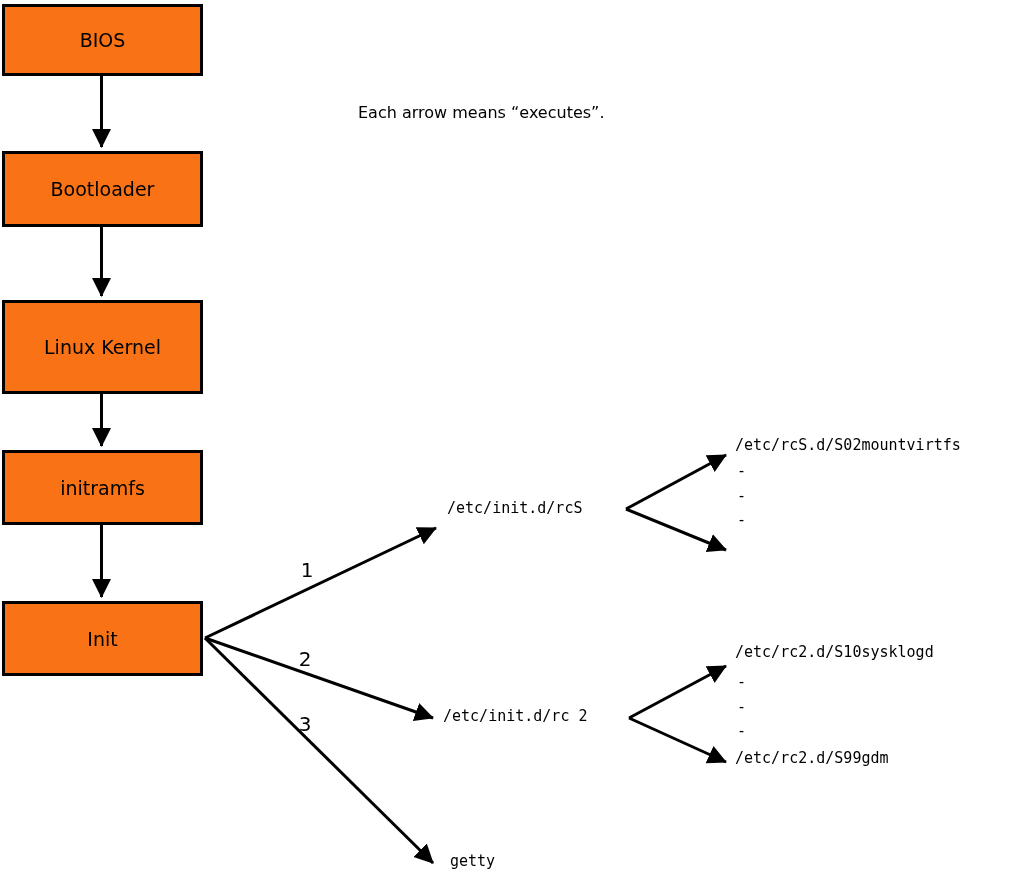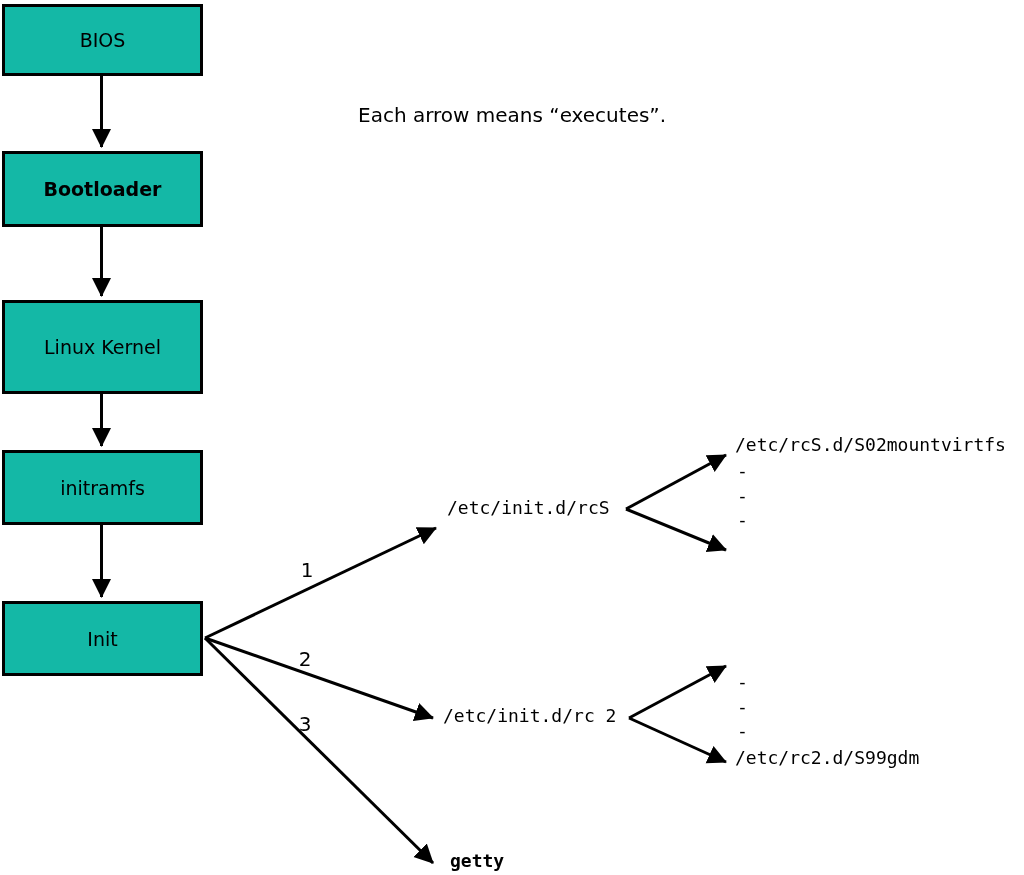--- a/index.html
+++ b/index.html
@@ -26,53 +26,53 @@
   .arrows-layer line {
     stroke: #000000;
     stroke-width: 3;
   }
   .node {
     position: absolute;
     left: 2px;
     width: 201px;
     box-sizing: border-box;
     border: 3px solid #000000;
-    background: #14b8a6;
+    background: #f97316;
     display: flex;
     align-items: center;
     justify-content: center;
     font-size: 19px;
   }
   .node-bios       { top: 4px;   height: 72px; }
-  .node-bootloader { top: 151px; height: 76px; font-weight: bold; }
+  .node-bootloader { top: 151px; height: 76px; }
   .node-kernel     { top: 300px; height: 94px; }
   .node-initramfs  { top: 450px; height: 75px; }
   .node-init       { top: 601px; height: 75px; }
   .note {
     position: absolute;
     left: 358px;
     top: 103px;
-    font-size: 20px;
+    font-size: 16px;
     white-space: pre;
   }
   .mono {
     position: absolute;
     font-family: "DejaVu Sans Mono", monospace;
-    font-size: 18px;
+    font-size: 15px;
     line-height: 24px;
     white-space: pre;
   }
   .branch-num {
     position: absolute;
     font-size: 20px;
     transform: translate(-50%, -50%);
   }
   .t-rcs   { left: 447px; top: 496px; }
   .t-rc2   { left: 443px; top: 704px; }
-  .t-getty { left: 450px; top: 849px; font-weight: bold; }
+  .t-getty { left: 450px; top: 849px; }
   .t-s02   { left: 735px; top: 433px; }
   .t-d1a   { left: 737px; top: 459px; }
   .t-d1b   { left: 737px; top: 484px; }
   .t-d1c   { left: 737px; top: 508px; }
   .t-s75   { left: 735px; top: 535px; }
   .t-s10   { left: 735px; top: 640px; }
   .t-d2a   { left: 737px; top: 670px; }
   .t-d2b   { left: 737px; top: 695px; }
   .t-d2c   { left: 737px; top: 719px; }
   .t-s99   { left: 735px; top: 746px; text-align: center; }
@@ -128,18 +128,19 @@
 
   <div class="mono t-rcs">/etc/init.d/rcS</div>
   <div class="mono t-rc2">/etc/init.d/rc 2</div>
   <div class="mono t-getty">getty</div>
 
   <div class="mono t-s02">/etc/rcS.d/S02mountvirtfs</div>
   <div class="mono t-d1a">-</div>
   <div class="mono t-d1b">-</div>
   <div class="mono t-d1c">-</div>
 
+  <div class="mono t-s10">/etc/rc2.d/S10sysklogd</div>
   <div class="mono t-d2a">-</div>
   <div class="mono t-d2b">-</div>
   <div class="mono t-d2c">-</div>
   <div class="mono t-s99">/etc/rc2.d/S99gdm</div>
 
 </div>
 
 </body></html>

